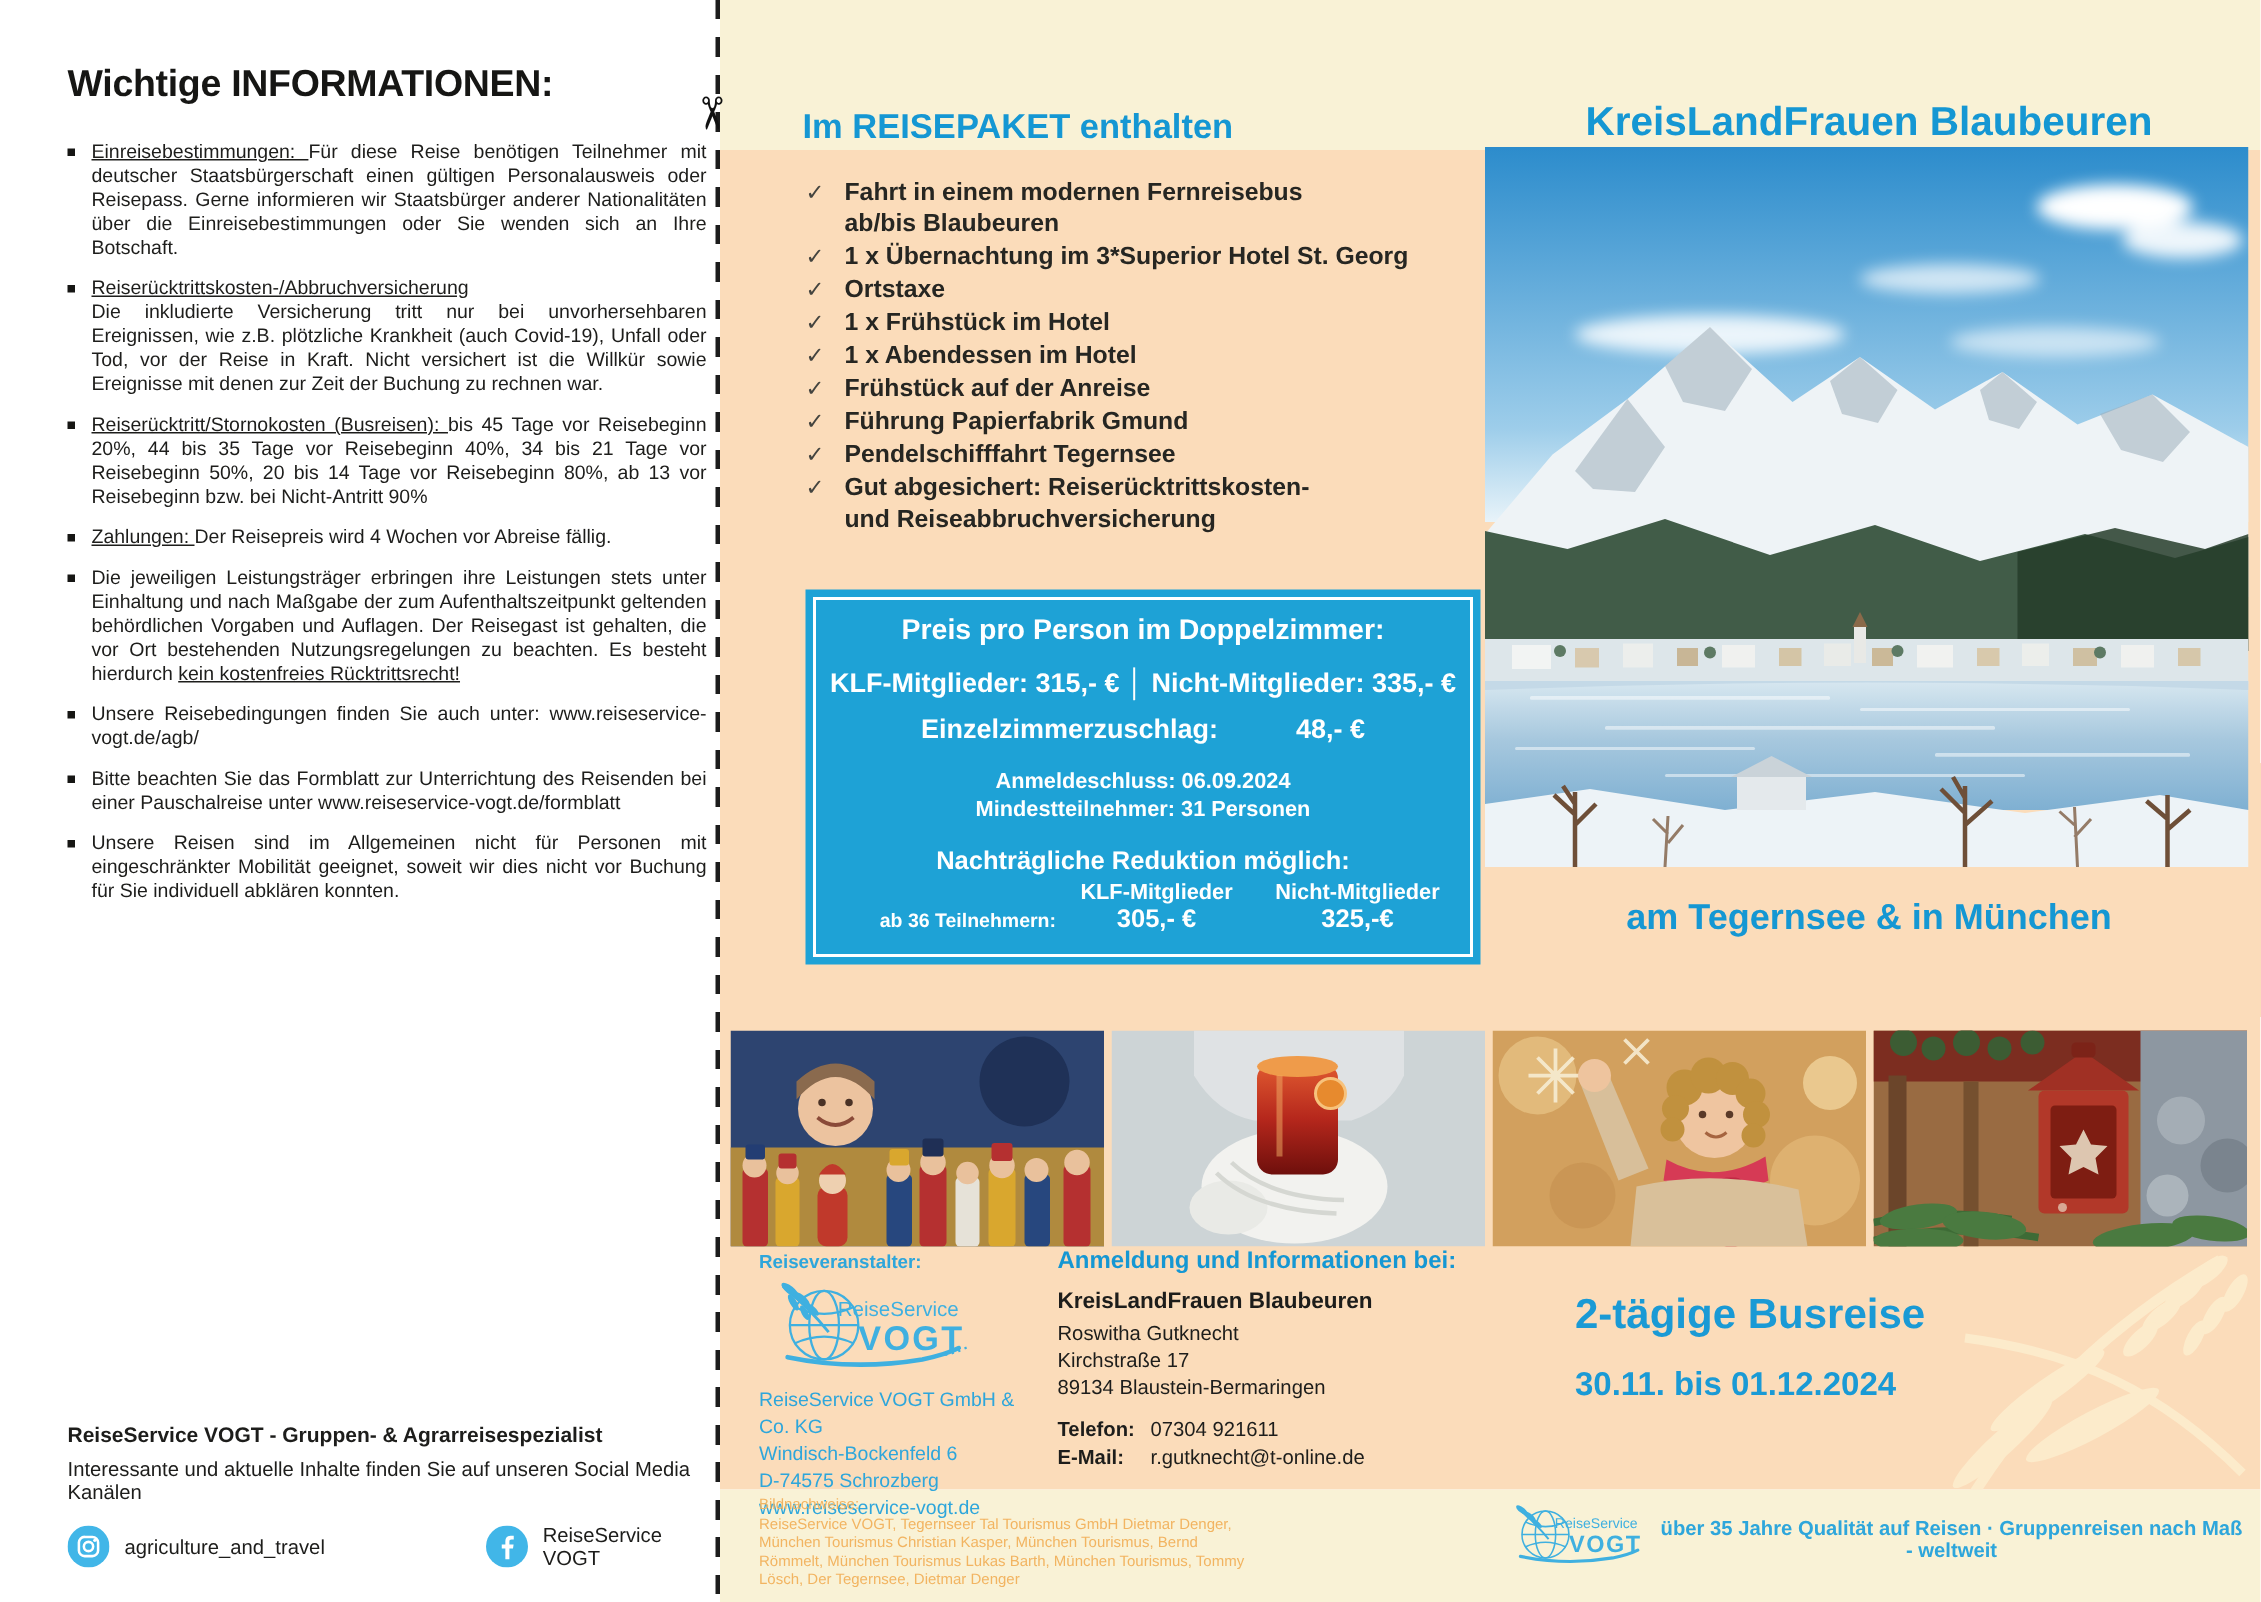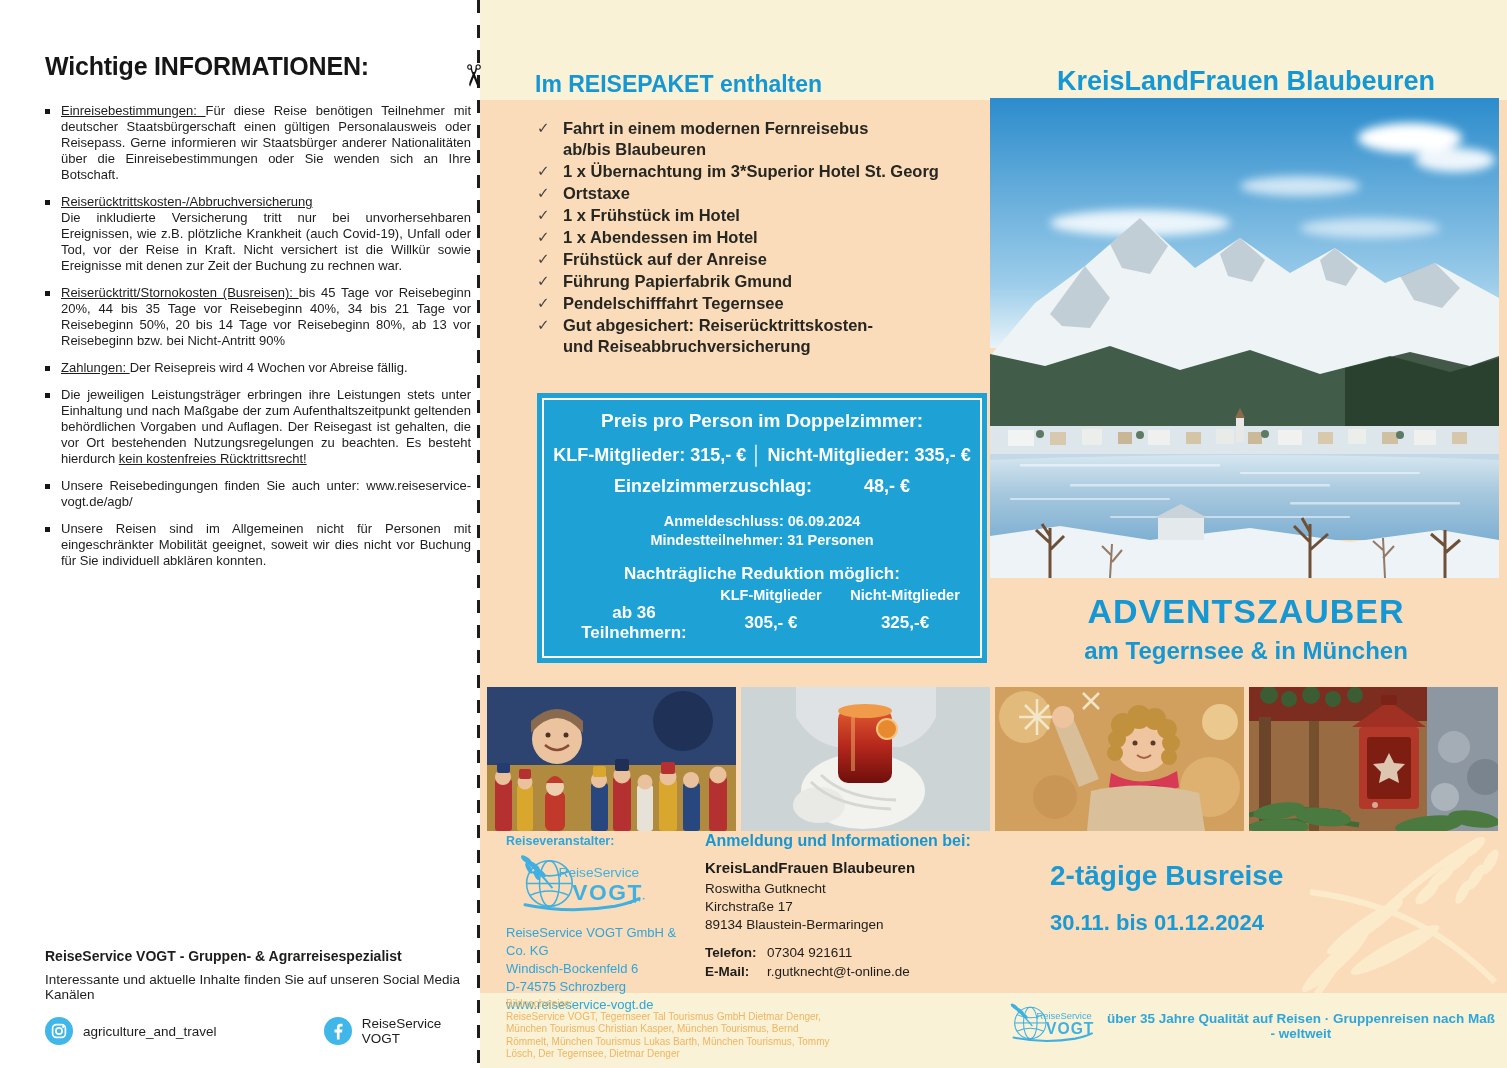--- a/index.html
+++ b/index.html
@@ -10,21 +10,21 @@
   .band-cream-top{top:0;height:100px;background:#f9f2d6;}
   .band-peach{top:100px;height:893px;background:#fbdcba;}
   .band-cream-bottom{top:993px;height:75px;background:#f9f2d6;}
   
   .cutline{position:absolute;left:477px;top:0;width:3px;height:1068px;z-index:5;
            background:repeating-linear-gradient(to bottom,#1c1c1c 0 13px,transparent 13px 25px);}
   .scissors{position:absolute;left:461px;top:58px;z-index:6;font-size:30px;color:#111;
             font-family:"DejaVu Sans",sans-serif;transform:rotate(90deg);}
   
   .col-left{position:absolute;left:45px;top:42px;width:426px;}
-  .info-title{font-size:25px;font-weight:bold;letter-spacing:-0.2px;margin:10px 0 22px 0;color:#161614;}
+  .info-title{font-size:25px;font-weight:bold;letter-spacing:-0.2px;margin:0 0 22px 0;color:#161614;}
   .bullets{list-style:none;margin:0;padding:0;}
   .bullet{display:flex;gap:11px;margin-bottom:11px;}
   .bullet .marker{flex:none;width:5px;height:5px;background:#161614;margin-top:6px;}
   .btext{flex:1;font-size:13px;line-height:16px;text-align:justify;hyphens:auto;}
   .lead{text-decoration:underline;}
   .lead.block{display:block;}
   .left-footer{position:absolute;left:45px;top:948px;width:432px;}
   .lf-bold{font-size:14px;font-weight:bold;margin-bottom:8px;}
   .lf-text{font-size:13.5px;margin-bottom:14px;}
   .social{display:flex;align-items:center;gap:10px;font-size:13.5px;}
@@ -40,21 +40,21 @@
   .pricebox{position:absolute;left:537px;top:393px;width:450px;background:#1ea2d6;padding:5px;
             box-sizing:border-box;z-index:2;}
   .pb-inner{border:2px solid #ffffff;padding:10px 8px 13px;color:#fff;text-align:center;}
   .pb-title{font-size:19px;font-weight:bold;margin-bottom:13px;}
   .pb-line1{font-size:18px;font-weight:bold;margin-bottom:10px;white-space:nowrap;}
   .pb-line2{font-size:18px;font-weight:bold;margin-bottom:15px;display:flex;justify-content:center;gap:52px;}
   .pb-small{font-size:14.5px;font-weight:bold;line-height:19px;margin-bottom:14px;}
   .pb-reduction{font-size:17px;font-weight:bold;margin-bottom:3px;}
   .pb-grid{display:grid;grid-template-columns:152px 1fr 1fr;row-gap:0;align-items:center;}
   .pb-grid .hd{font-size:14.5px;font-weight:bold;text-align:center;}
-  .pb-grid .lbl{font-size:17px;font-weight:bold;text-align:center;padding-left:12px;}
+  .pb-grid .lbl{font-size:13px;font-weight:bold;text-align:right;padding-left:12px;}
   .pb-grid .val{font-size:17px;font-weight:bold;text-align:center;}
   
   .right-head{position:absolute;left:985px;top:44px;width:522px;text-align:center;
               font-size:27px;font-weight:bold;color:#1597d3;z-index:2;}
   .main-photo{position:absolute;left:990px;top:98px;width:509px;height:480px;z-index:2;display:block;}
   .advent{position:absolute;left:985px;top:592px;width:522px;text-align:center;color:#1597d3;z-index:2;}
   .advent-title{font-size:34px;font-weight:bold;letter-spacing:1px;}
   .advent-sub{font-size:24px;font-weight:bold;margin-top:6px;}
   
   .strip{position:absolute;left:487px;top:687px;display:flex;gap:5px;z-index:3;}
@@ -121,20 +121,24 @@
         <li class="bullet">
           <span class="marker"></span>
           <span class="btext"><span>Die jeweiligen Leistungsträger erbringen ihre Leistungen stets unter Einhaltung und nach Maßgabe der zum Aufenthaltszeitpunkt geltenden behördlichen Vorgaben und Auflagen. Der Reisegast ist gehalten, die vor Ort bestehenden Nutzungsregelungen zu beachten. Es besteht hierdurch </span><span class="lead">kein kostenfreies Rücktrittsrecht!</span></span>
         </li>
 
         <li class="bullet">
           <span class="marker"></span>
           <span class="btext"><span>Unsere Reisebedingungen finden Sie auch unter: www.reiseservice-vogt.de/agb/</span></span>
         </li>
 
+        <li class="bullet">
+          <span class="marker"></span>
+          <span class="btext"><span>Bitte beachten Sie das Formblatt zur Unterrichtung des Reisenden bei einer Pauschalreise unter www.reiseservice-vogt.de/formblatt</span></span>
+        </li>
 
         <li class="bullet">
           <span class="marker"></span>
           <span class="btext"><span>Unsere Reisen sind im Allgemeinen nicht für Personen mit eingeschränkter Mobilität geeignet, soweit wir dies nicht vor Buchung für Sie individuell abklären konnten.</span></span>
         </li>
       </ul>
   </section>
 
   <div class="left-footer">
     <div class="lf-bold">ReiseService VOGT - Gruppen- &amp; Agrarreisespezialist</div>
@@ -311,21 +315,20 @@
       <path d="M320 480 L320 426 M320 444 L304 428 M320 452 L338 436 M320 434 L312 420"></path>
       <path d="M455 480 L455 432 M455 448 L441 436 M455 455 L470 442"></path>
     </g>
     <g stroke="#7d5c42" stroke-width="2" fill="none" opacity=".8">
       <path d="M120 480 L122 446 M122 458 L112 448 M122 464 L132 452"></path>
       <path d="M395 480 L393 440 M393 452 L383 443 M393 460 L404 448"></path>
     </g>
   </svg>
 
   <div class="advent">
-    <div class="advent-title">ADVENTSZAUBER</div>
     <div class="advent-sub">am Tegernsee &amp; in München</div>
   </div>
 
   <div class="strip">
     <svg viewBox="0 0 249 144" preserveAspectRatio="none">
       <rect width="249" height="144" fill="#2d4470"></rect>
       <rect y="78" width="249" height="66" fill="#b08a3e"></rect>
       <circle cx="196" cy="34" r="30" fill="#1f3157"></circle>
       <circle cx="70" cy="52" r="25" fill="#ecc39f"></circle>
       <path d="M44 46 Q70 16 96 46 L96 34 Q70 10 44 34 Z" fill="#8a6a4e"></path>

